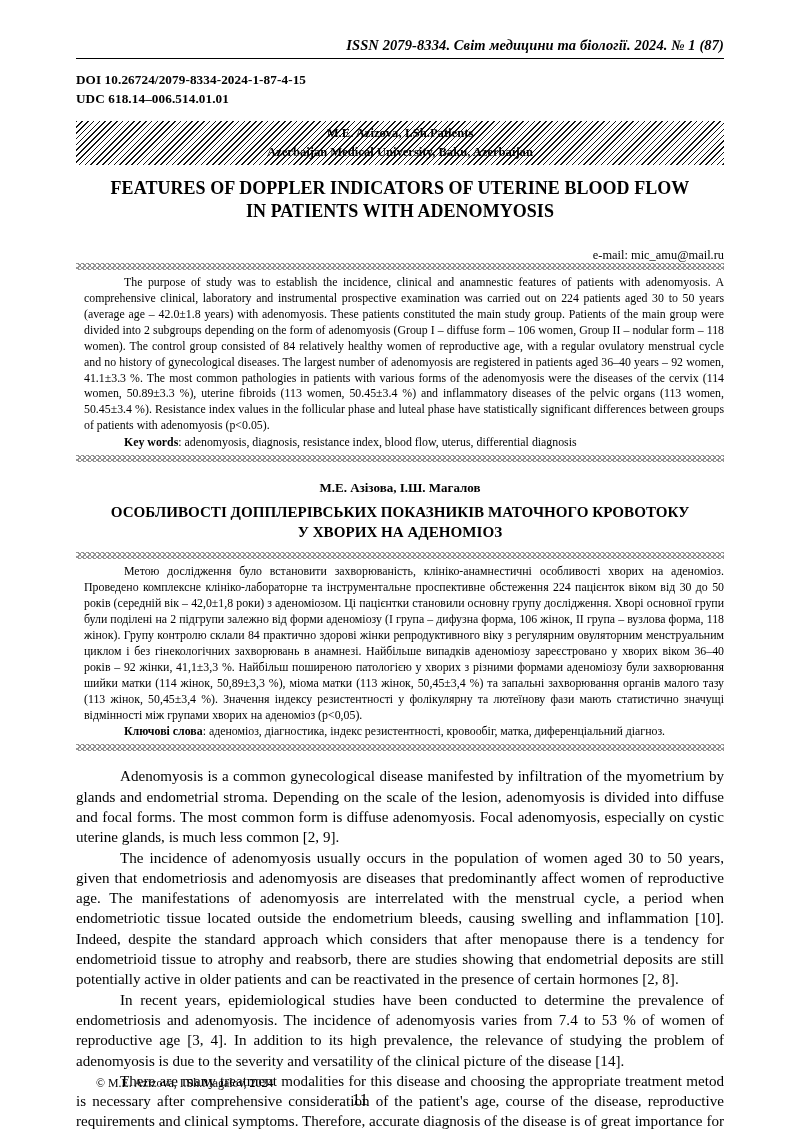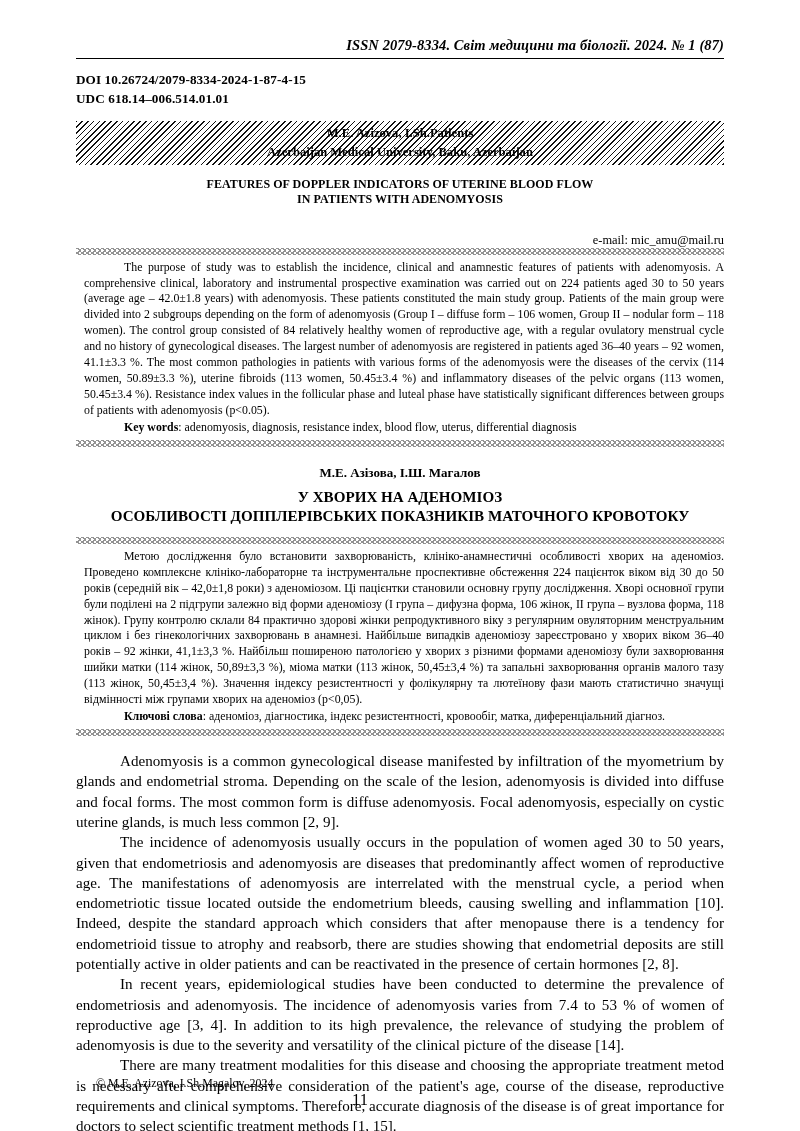--- a/index.html
+++ b/index.html
@@ -69,21 +69,21 @@
   .hatch-band .hline {
     display: block;
     position: relative;
     z-index: 2;
   }
 
   
   .paper-title {
     text-align: center;
     font-weight: bold;
-    font-size: 12px;
+    font-size: 18px;
     line-height: 1.28;
     margin-top: 12px;
     letter-spacing: .05px;
   }
   .email {
     text-align: right;
     font-size: 12.4px;
     margin-top: 25px;
   }
 
@@ -188,22 +188,22 @@
 
     <div class="zigzag"></div>
     <div class="abstract">
       <p>The purpose of study was to establish the incidence, clinical and anamnestic features of patients with adenomyosis. A comprehensive clinical, laboratory and instrumental prospective examination was carried out on 224 patients aged 30 to 50 years (average age – 42.0±1.8 years) with adenomyosis. These patients constituted the main study group. Patients of the main group were divided into 2 subgroups depending on the form of adenomyosis (Group I – diffuse form – 106 women, Group II – nodular form – 118 women). The control group consisted of 84 relatively healthy women of reproductive age, with a regular ovulatory menstrual cycle and no history of gynecological diseases. The largest number of adenomyosis are registered in patients aged 36–40 years – 92 women, 41.1±3.3 %. The most common pathologies in patients with various forms of the adenomyosis were the diseases of the cervix (114 women, 50.89±3.3 %), uterine fibroids (113 women, 50.45±3.4 %) and inflammatory diseases of the pelvic organs (113 women, 50.45±3.4 %). Resistance index values in the follicular phase and luteal phase have statistically significant differences between groups of patients with adenomyosis (p&lt;0.05).</p>
       <p class="kw"><b>Key words</b><span>: adenomyosis, diagnosis, resistance index, blood flow, uterus, differential diagnosis</span></p>
     </div>
     <div class="zigzag"></div>
 
     <div class="ua-authors">М.Е. Азізова, І.Ш. Магалов</div>
     <div class="ua-title">
+      <div>ОСОБЛИВОСТІ ДОППЛЕРІВСЬКИХ ПОКАЗНИКІВ МАТОЧНОГО КРОВОТОКУ</div>
       <div>У  ХВОРИХ НА АДЕНОМІОЗ</div>
-      <div>ОСОБЛИВОСТІ ДОППЛЕРІВСЬКИХ ПОКАЗНИКІВ МАТОЧНОГО КРОВОТОКУ</div>
     </div>
 
     <div class="zigzag" style="margin-top:10px;"></div>
     <div class="abstract">
       <p>Метою дослідження було встановити захворюваність, клініко-анамнестичні особливості хворих на аденоміоз. Проведено комплексне клініко-лабораторне та інструментальне проспективне обстеження 224 пацієнток віком від 30 до 50 років (середній вік – 42,0±1,8 роки) з аденоміозом. Ці пацієнтки становили основну групу дослідження. Хворі основної групи були поділені на 2 підгрупи залежно від форми аденоміозу (I група – дифузна форма, 106 жінок, II група – вузлова форма, 118 жінок). Групу контролю склали 84 практично здорові жінки репродуктивного віку з регулярним овуляторним менструальним циклом і без гінекологічних захворювань в анамнезі. Найбільше випадків аденоміозу зареєстровано у хворих віком 36–40 років – 92 жінки, 41,1±3,3 %. Найбільш поширеною патологією у хворих з різними формами аденоміозу були захворювання шийки матки (114 жінок, 50,89±3,3 %), міома матки (113 жінок, 50,45±3,4 %) та запальні захворювання органів малого тазу (113 жінок, 50,45±3,4 %). Значення індексу резистентності у фолікулярну та лютеїнову фази мають статистично значущі відмінності між групами хворих на аденоміоз (p&lt;0,05).</p>
       <p class="kw"><b>Ключові слова</b><span>: аденоміоз, діагностика, індекс резистентності, кровообіг, матка, диференціальний діагноз.</span></p>
     </div>
     <div class="zigzag"></div>
 
     <div class="body-text">

